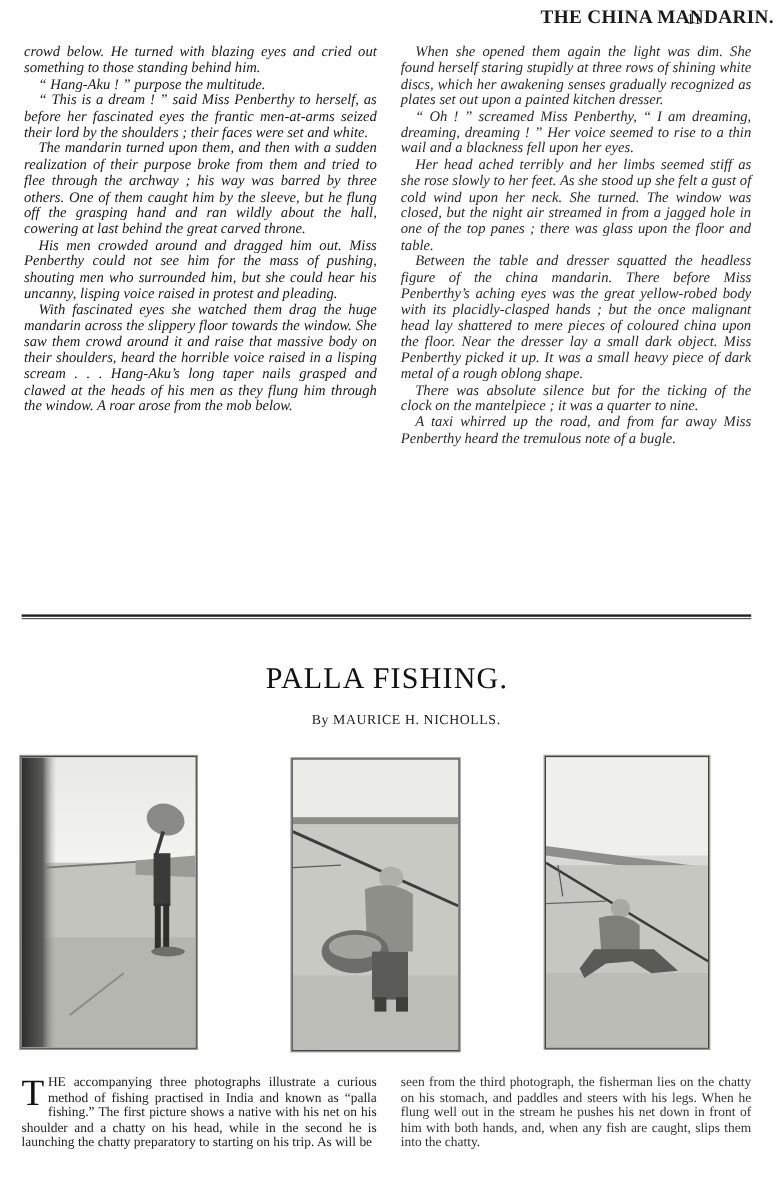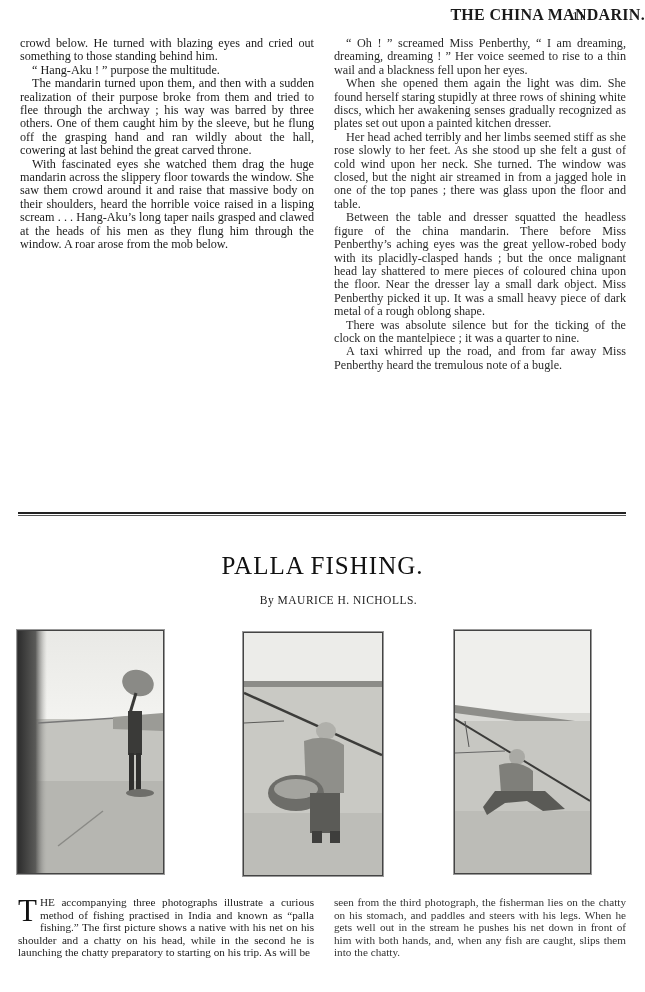--- a/index.html
+++ b/index.html
@@ -16,20 +16,21 @@
       font-weight: bold; font-size: 16px; letter-spacing: 0.3px;
     }
     .page-number {
       position: absolute; right: 138px; top: 4px; font-size: 13px; font-weight: normal;
       right: 142px; left: auto;
     }
     .page-number { left: 572px; right: auto; }
     .col {
       position: absolute; font-size: 12.2px; line-height: 13.4px;
       text-align: justify;
+      font-style: italic;
     }
     .col p { margin: 0; text-indent: 12px; }
     .col p.cont { text-indent: 0; }
     .col-left { left: 20px; top: 37px; width: 294px; }
     .col-right { left: 334px; top: 37px; width: 292px; color: #2a2a2a; }
     .rule-block {
       position: absolute; left: 18px; top: 512px; width: 608px; height: 6px;
     }
     .rule { position: absolute; left: 0; width: 100%; background: #222; }
     .rule.r1 { top: 0; height: 2px; }
@@ -73,27 +74,29 @@
 <body>
 
 <div class="running-head">
   <div class="running-title">THE CHINA MANDARIN.</div>
   <div class="page-number">11</div>
 </div>
 
 <div class="col col-left">
   <p class="cont">crowd below.  He turned with blazing eyes and cried out something to those standing behind him.</p>
   <p>“ Hang-Aku ! ” purpose the multitude.</p>
+  <p>“ This is a dream ! ” said Miss Penberthy to herself, as before her fascinated eyes the frantic men-at-arms seized their lord by the shoulders ; their faces were set and white.</p>
   <p>The mandarin turned upon them, and then with a sudden realization of their purpose broke from them and tried to flee through the archway ; his way was barred by three others.  One of them caught him by the sleeve, but he flung off the grasping hand and ran wildly about the hall, cowering at last behind the great carved throne.</p>
+  <p>His men crowded around and dragged him out. Miss Penberthy could not see him for the mass of pushing, shouting men who surrounded him, but she could hear his uncanny, lisping voice raised in protest and pleading.</p>
   <p>With fascinated eyes she watched them drag the huge mandarin across the slippery floor towards the window.  She saw them crowd around it and raise that massive body on their shoulders, heard the horrible voice raised in a lisping scream  . . .  Hang-Aku’s long taper nails grasped and clawed at the heads of his men as they flung him through the window.  A roar arose from the mob below.</p>
 </div>
 
 <div class="col col-right">
+  <p>When she opened them again the light was dim.  She found herself staring stupidly at three rows of shining white discs, which her awakening senses gradually recognized as plates set out upon a painted kitchen dresser.</p>
   <p>“ Oh ! ” screamed Miss Penberthy, “ I am dreaming, dreaming, dreaming ! ”  Her voice seemed to rise to a thin wail and a blackness fell upon her eyes.</p>
-  <p>When she opened them again the light was dim.  She found herself staring stupidly at three rows of shining white discs, which her awakening senses gradually recognized as plates set out upon a painted kitchen dresser.</p>
   <p>Her head ached terribly and her limbs seemed stiff as she rose slowly to her feet.  As she stood up she felt a gust of cold wind upon her neck. She turned.  The window was closed, but the night air streamed in from a jagged hole in one of the top panes ;  there was glass upon the floor and table.</p>
   <p>Between the table and dresser squatted the headless figure of the china mandarin.  There before Miss Penberthy’s aching eyes was the great yellow-robed body with its placidly-clasped hands ;  but the once malignant head lay shattered to mere pieces of coloured china upon the floor.  Near the dresser lay a small dark object.  Miss Penberthy picked it up.  It was a small heavy piece of dark metal of a rough oblong shape.</p>
   <p>There was absolute silence but for the ticking of the clock on the mantelpiece ;  it was a quarter to nine.</p>
   <p>A taxi whirred up the road, and from far away Miss Penberthy heard the tremulous note of a bugle.</p>
 </div>
 
 <div class="rule-block">
   <div class="rule r1"></div>
   <div class="rule r2"></div>
 </div>
@@ -161,14 +164,14 @@
     <path d="M44 134 Q64 128 78 140 L78 162 L46 162 Z" fill="#7f7f7a"></path>
     <path d="M40 160 L90 160 L110 178 L88 180 L72 170 L50 172 L32 184 L28 176 Z" fill="#5a5a56"></path>
   </svg>
 </div>
 
 <div class="bottom-col bottom-left">
   <p><span class="dropcap">T</span><span>HE accompanying three photographs illustrate a curious method of fishing practised in India and known as “palla fishing.”  The first picture shows a native with his net on his shoulder and a chatty on his head, while in the second he is launching the chatty preparatory to starting on his trip.  As will be</span></p>
 </div>
 
 <div class="bottom-col bottom-right">
-  <p>seen from the third photograph, the fisherman lies on the chatty on his stomach, and paddles and steers with his legs.  When he gets well out in the stream he pushes his net down in front of him with both hands, and, when any fish are caught, slips them into the chatty.</p>
+  <p>seen from the third photograph, the fisherman lies on the chatty on his stomach, and paddles and steers with his legs.  When he flung well out in the stream he pushes his net down in front of him with both hands, and, when any fish are caught, slips them into the chatty.</p>
 </div>
 
 </body></html>

